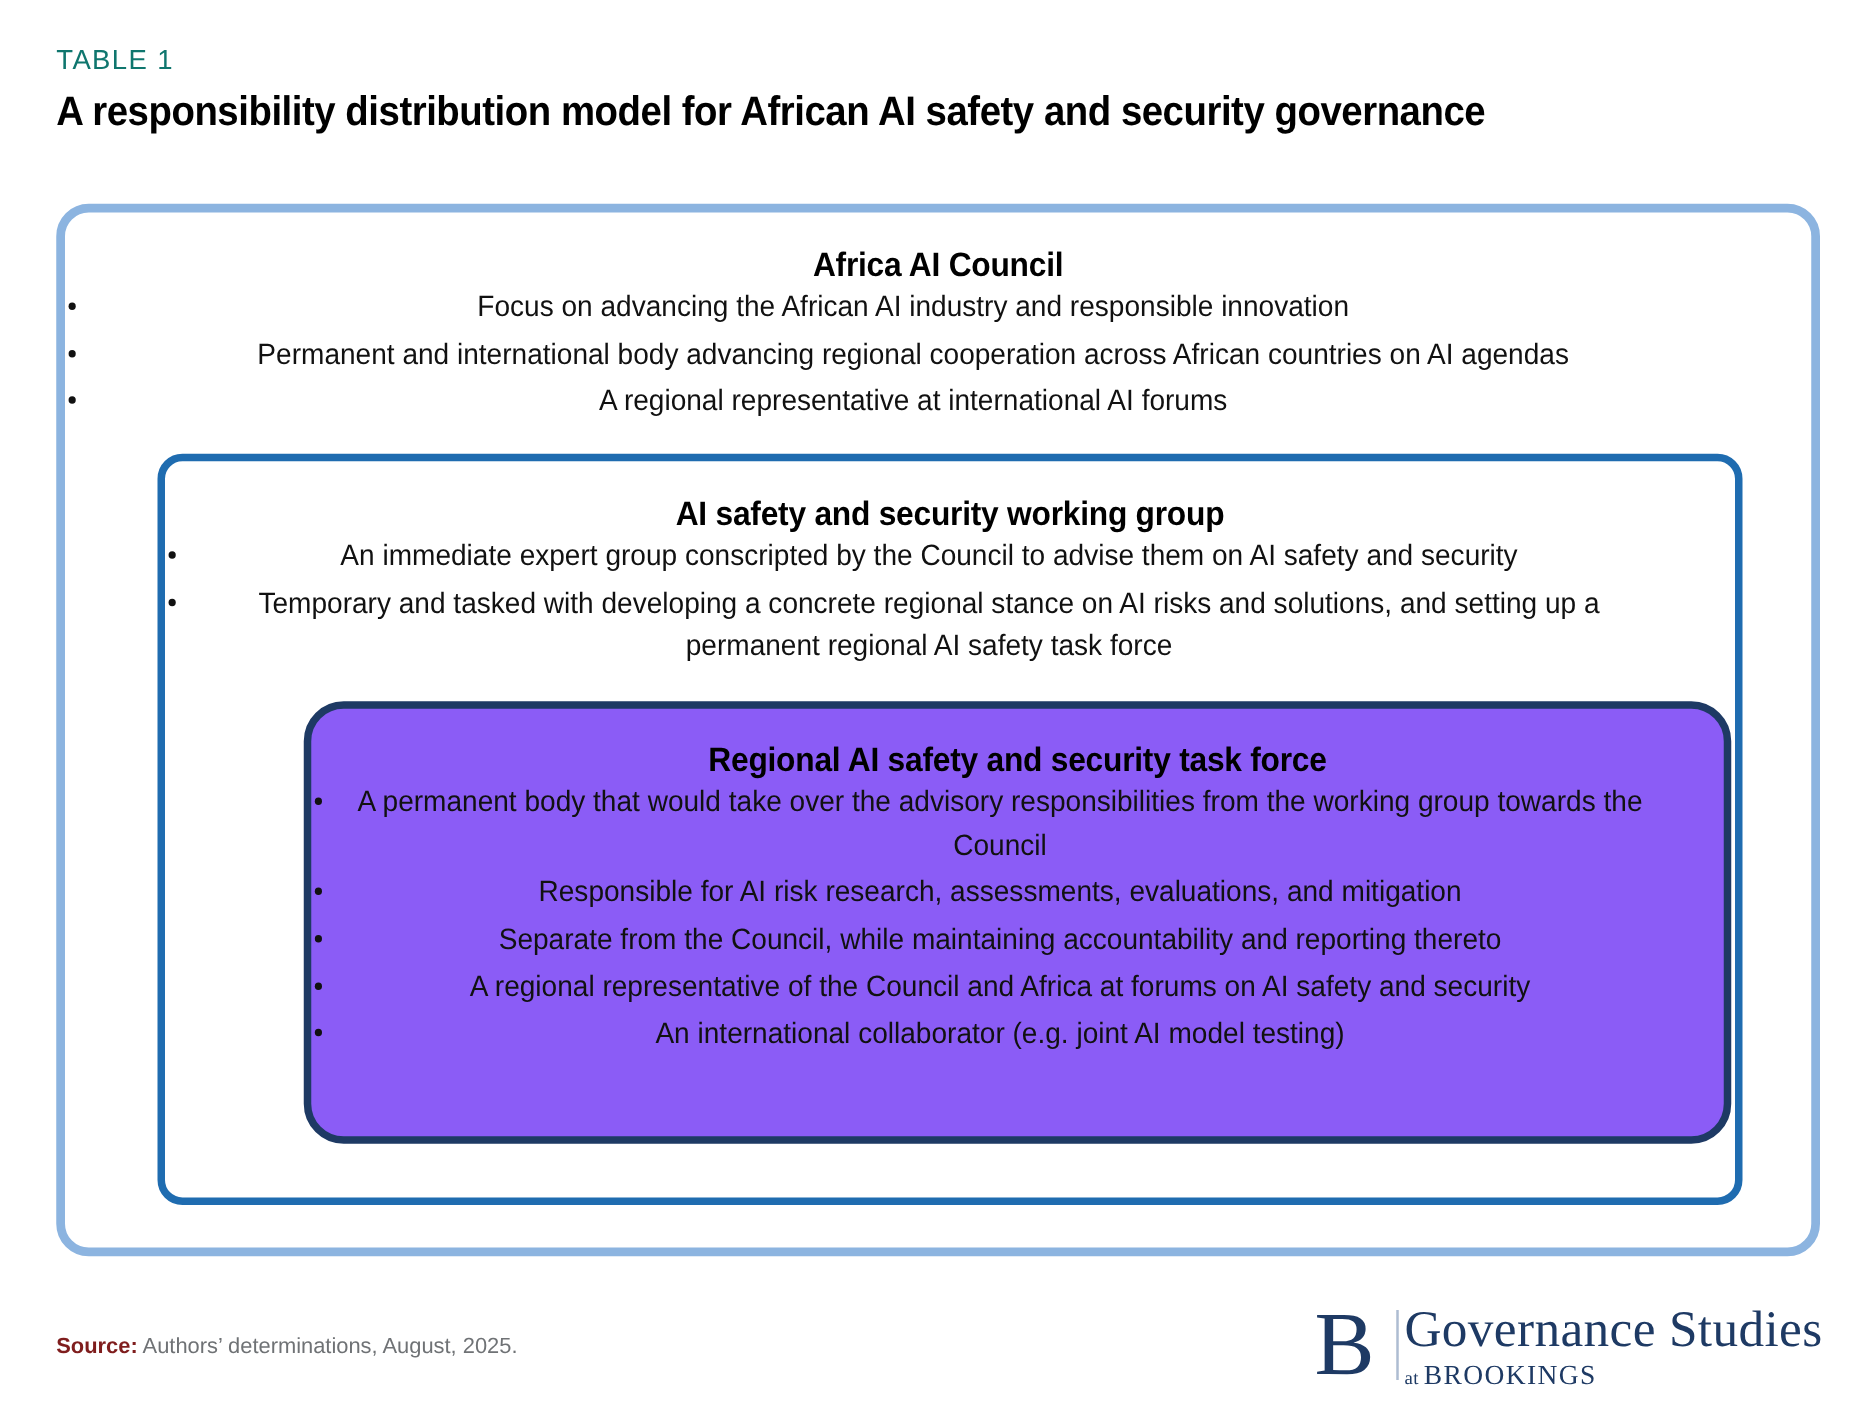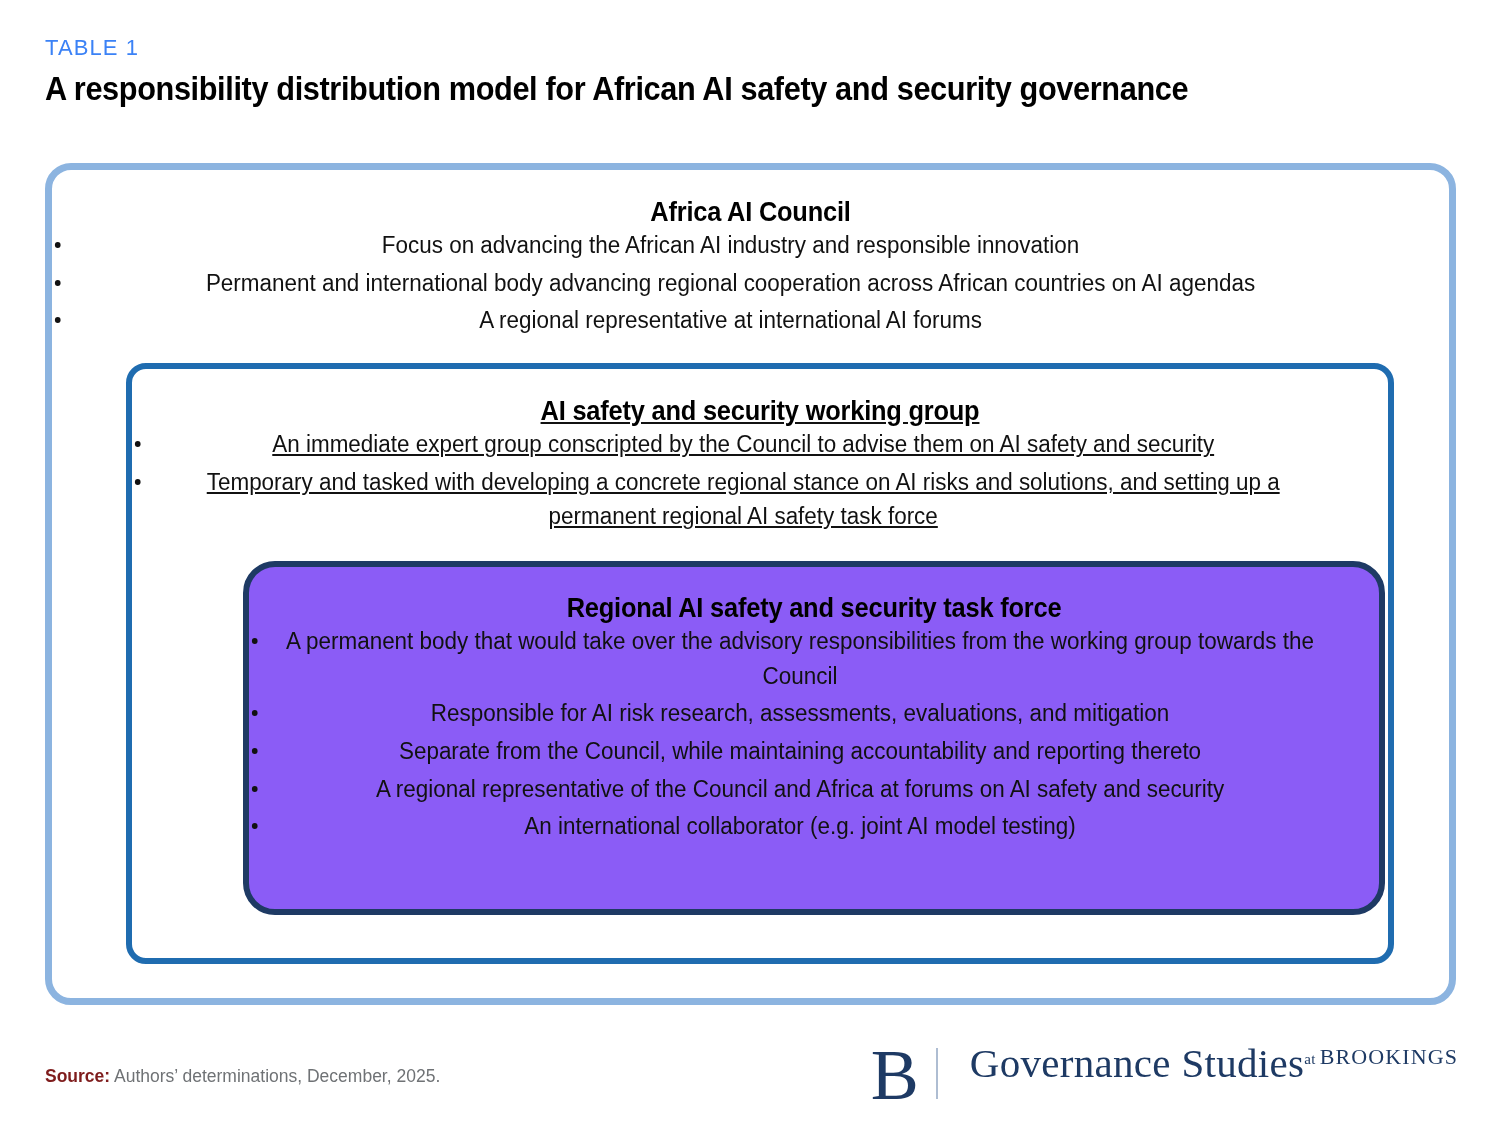--- a/index.html
+++ b/index.html
@@ -25,21 +25,21 @@
   
   .header {
     position: absolute;
     left: 45px;
     top: 36px;
     width: 1400px;
   }
   .table-label {
     font-size: 22px;
     letter-spacing: 1.1px;
-    color: #3b82f6;
+    color: #0f766e;
     font-weight: 400;
     line-height: 1.1;
     margin: 0 0 10px 0;
     font-family: "Liberation Sans", "DejaVu Sans", sans-serif;
   }
   .table-title {
     font-size: 33px;
     font-weight: 700;
     color: #000000;
     letter-spacing: -0.4px;
@@ -66,21 +66,20 @@
   .box-mid {
     position: absolute;
     left: 74px;
     top: 193px;
     width: 1268px;
     height: 601px;
     box-sizing: border-box;
     border: 6px solid #1f6cb0;
     border-radius: 20px;
     background: #ffffff;
-    text-decoration: underline;
   }
   .box-inner {
     position: absolute;
     left: 111px;
     top: 192px;
     width: 1142px;
     height: 354px;
     box-sizing: border-box;
     border: 6px solid #1e3a64;
     border-radius: 32px;
@@ -178,23 +177,23 @@
     color: #1e3a64;
     padding-right: 17px;
     letter-spacing: 0;
   }
   .logo-divider {
     width: 2px;
     background: #aebdd2;
     margin: 6px 0 10px 0;
   }
   .logo-text {
-    padding-left: 32px;
+    padding-left: 5px;
     display: flex;
-    flex-direction: row;
+    flex-direction: column;
     justify-content: center;
   }
   .logo-line1 {
     font-family: "Liberation Serif", "DejaVu Serif", serif;
     font-size: 41px;
     line-height: 1.06;
     color: #1e3a64;
     letter-spacing: 0.3px;
   }
   .logo-line2 {
@@ -239,21 +238,21 @@
           <li>Responsible for AI risk research, assessments, evaluations, and mitigation</li>
           <li>Separate from the Council, while maintaining accountability and reporting thereto</li>
           <li>A regional representative of the Council and Africa at forums on AI safety and security</li>
           <li>An international collaborator (e.g. joint AI model testing)</li>
         </ul>
       </div>
     </div>
   </div>
 
   <div class="source">
-    <b>Source:</b><span> Authors’ determinations, December, 2025.</span>
+    <b>Source:</b><span> Authors’ determinations, August, 2025.</span>
   </div>
 
   <div class="logo">
     <div class="logo-b">B</div>
     <div class="logo-divider"></div>
     <div class="logo-text">
       <div class="logo-line1">Governance Studies</div>
       <div class="logo-line2"><span class="small-at">at </span><span>BROOKINGS</span></div>
     </div>
   </div>

